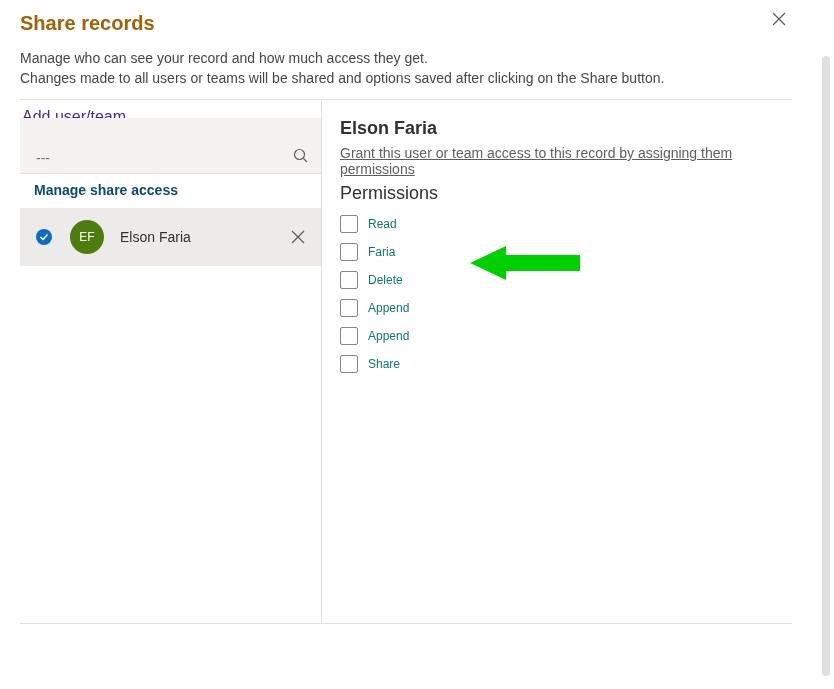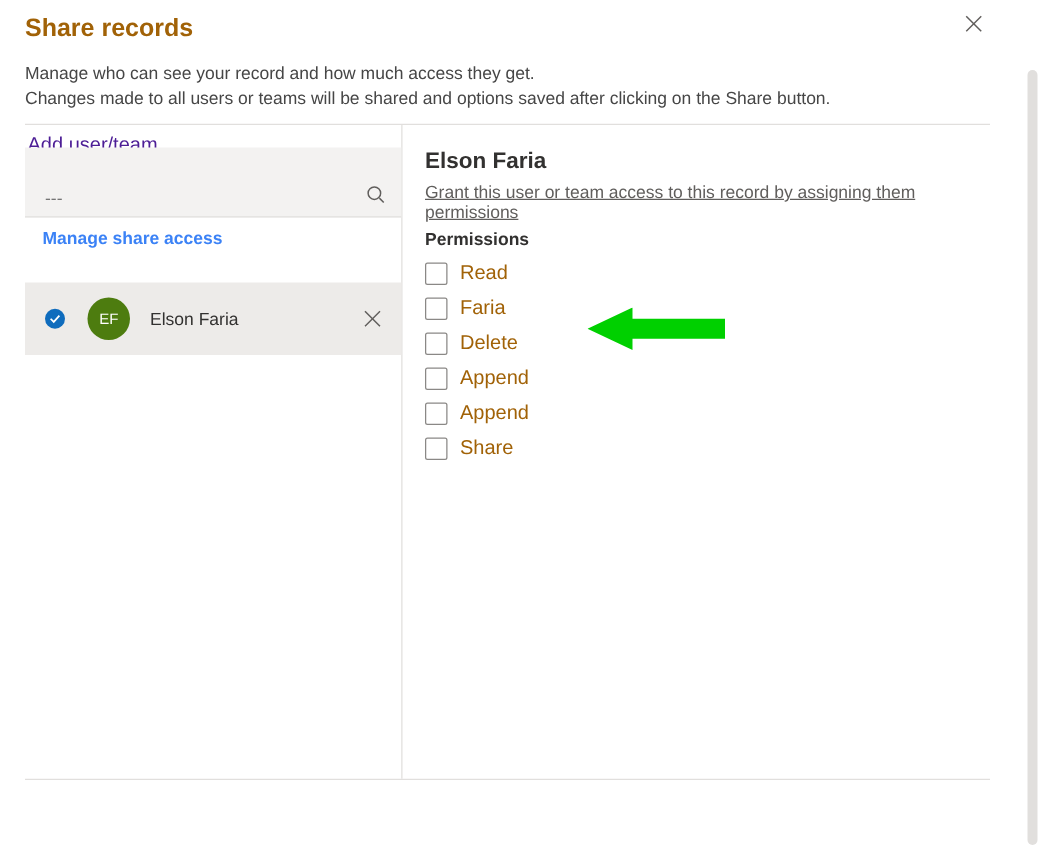--- a/index.html
+++ b/index.html
@@ -82,22 +82,22 @@
   .search-icon {
     position: absolute;
     right: 12px; bottom: 6px;
     color: #605e5c;
     cursor: pointer;
   }
   .search-icon svg { width:16px; height:16px; }
   .manage-label {
     font-weight: 600;
     font-size: 14px;
-    padding: 8px 0 28px 14px;
-    color: #3b82f6;
+    padding: 8px 0 10px 14px;
+    color: #0c4a6e;
   }
   .user-row {
     display: flex;
     align-items: center;
     height: 58px;
     background: #edebe9;
     padding: 0 10px;
     position: relative;
   }
   .selected-check {
@@ -148,42 +148,42 @@
     color: #323130;
     margin: 0 0 6px 0;
   }
   .rp-desc {
     font-size: 14px;
     color: #605e5c;
     margin: 0 0 6px 0;
     text-decoration: underline;
   }
   .rp-perm-label {
-    font-weight: 700;
-    font-size: 14px;
+    font-weight: 400;
+    font-size: 18px;
     color: #323130;
     margin: 0 0 6px 0;
   }
   .perm-list { }
   .perm-item {
     display: flex;
     align-items: center;
     height: 28px;
   }
   .perm-check {
     width: 18px; height: 18px;
     border: 1px solid #8a8886;
     border-radius: 2px;
     margin-right: 10px;
     cursor: pointer;
     background: #fff;
   }
   .perm-label {
-    font-size: 16px;
-    color: #a16207;
+    font-size: 12px;
+    color: #0f766e;
   }
   
   .arrow-annot {
     position: absolute;
     left: 470px;
     top: 246px;
     pointer-events: none;
   }
   .arrow-annot svg { display:block; }
   

